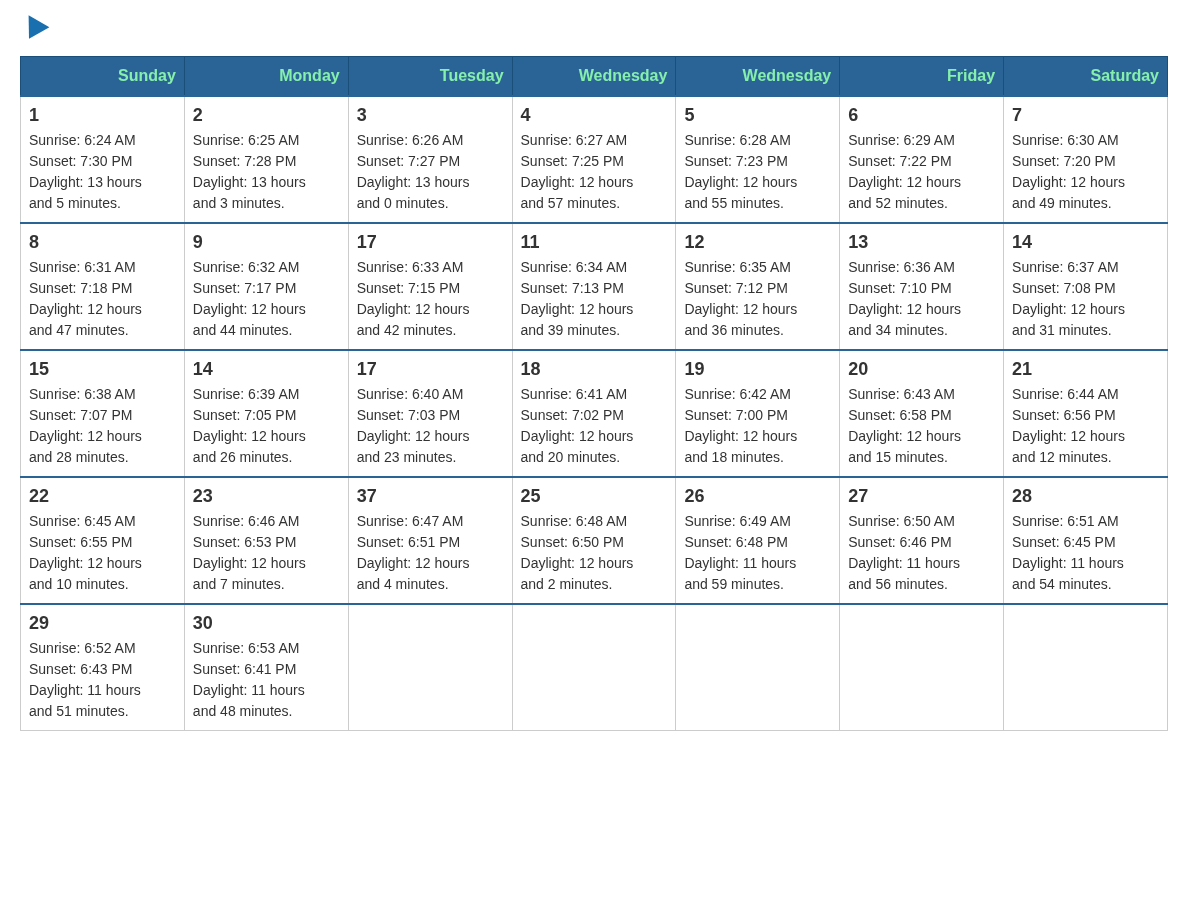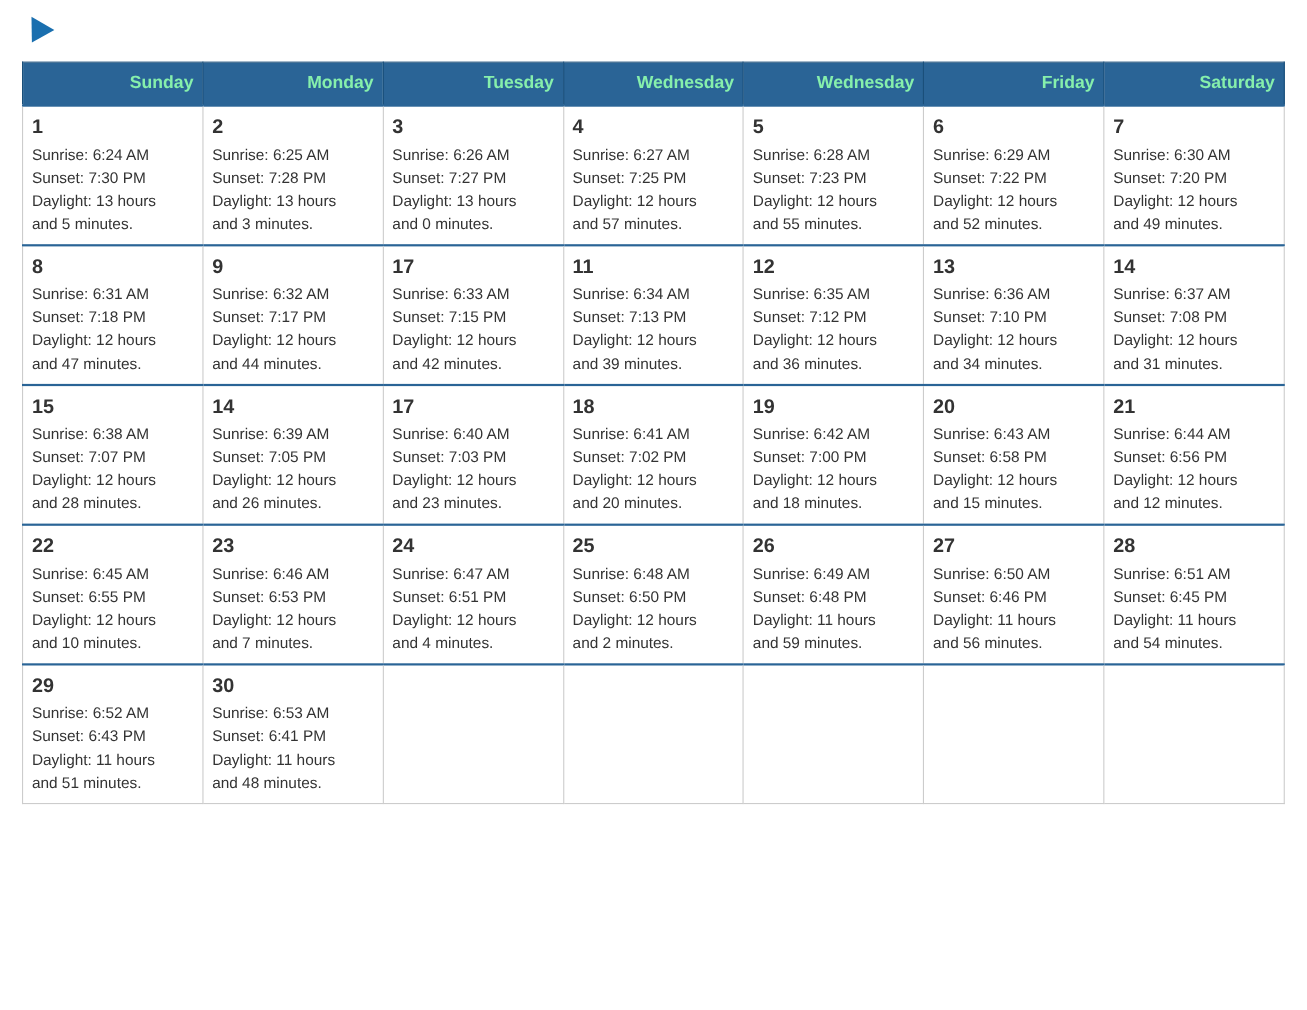--- a/index.html
+++ b/index.html
@@ -219,21 +219,21 @@
       <tr class="week-row">
         <td>
           <div class="day-number">22</div>
           <div class="day-info">Sunrise: 6:45 AM<br>Sunset: 6:55 PM<br>Daylight: 12 hours<br>and 10 minutes.</div>
         </td>
         <td>
           <div class="day-number">23</div>
           <div class="day-info">Sunrise: 6:46 AM<br>Sunset: 6:53 PM<br>Daylight: 12 hours<br>and 7 minutes.</div>
         </td>
         <td>
-          <div class="day-number">24</div>
+          <div class="day-number">37</div>
           <div class="day-info">Sunrise: 6:47 AM<br>Sunset: 6:51 PM<br>Daylight: 12 hours<br>and 4 minutes.</div>
         </td>
         <td>
           <div class="day-number">25</div>
           <div class="day-info">Sunrise: 6:48 AM<br>Sunset: 6:50 PM<br>Daylight: 12 hours<br>and 2 minutes.</div>
         </td>
         <td>
           <div class="day-number">26</div>
           <div class="day-info">Sunrise: 6:49 AM<br>Sunset: 6:48 PM<br>Daylight: 11 hours<br>and 59 minutes.</div>
         </td>

